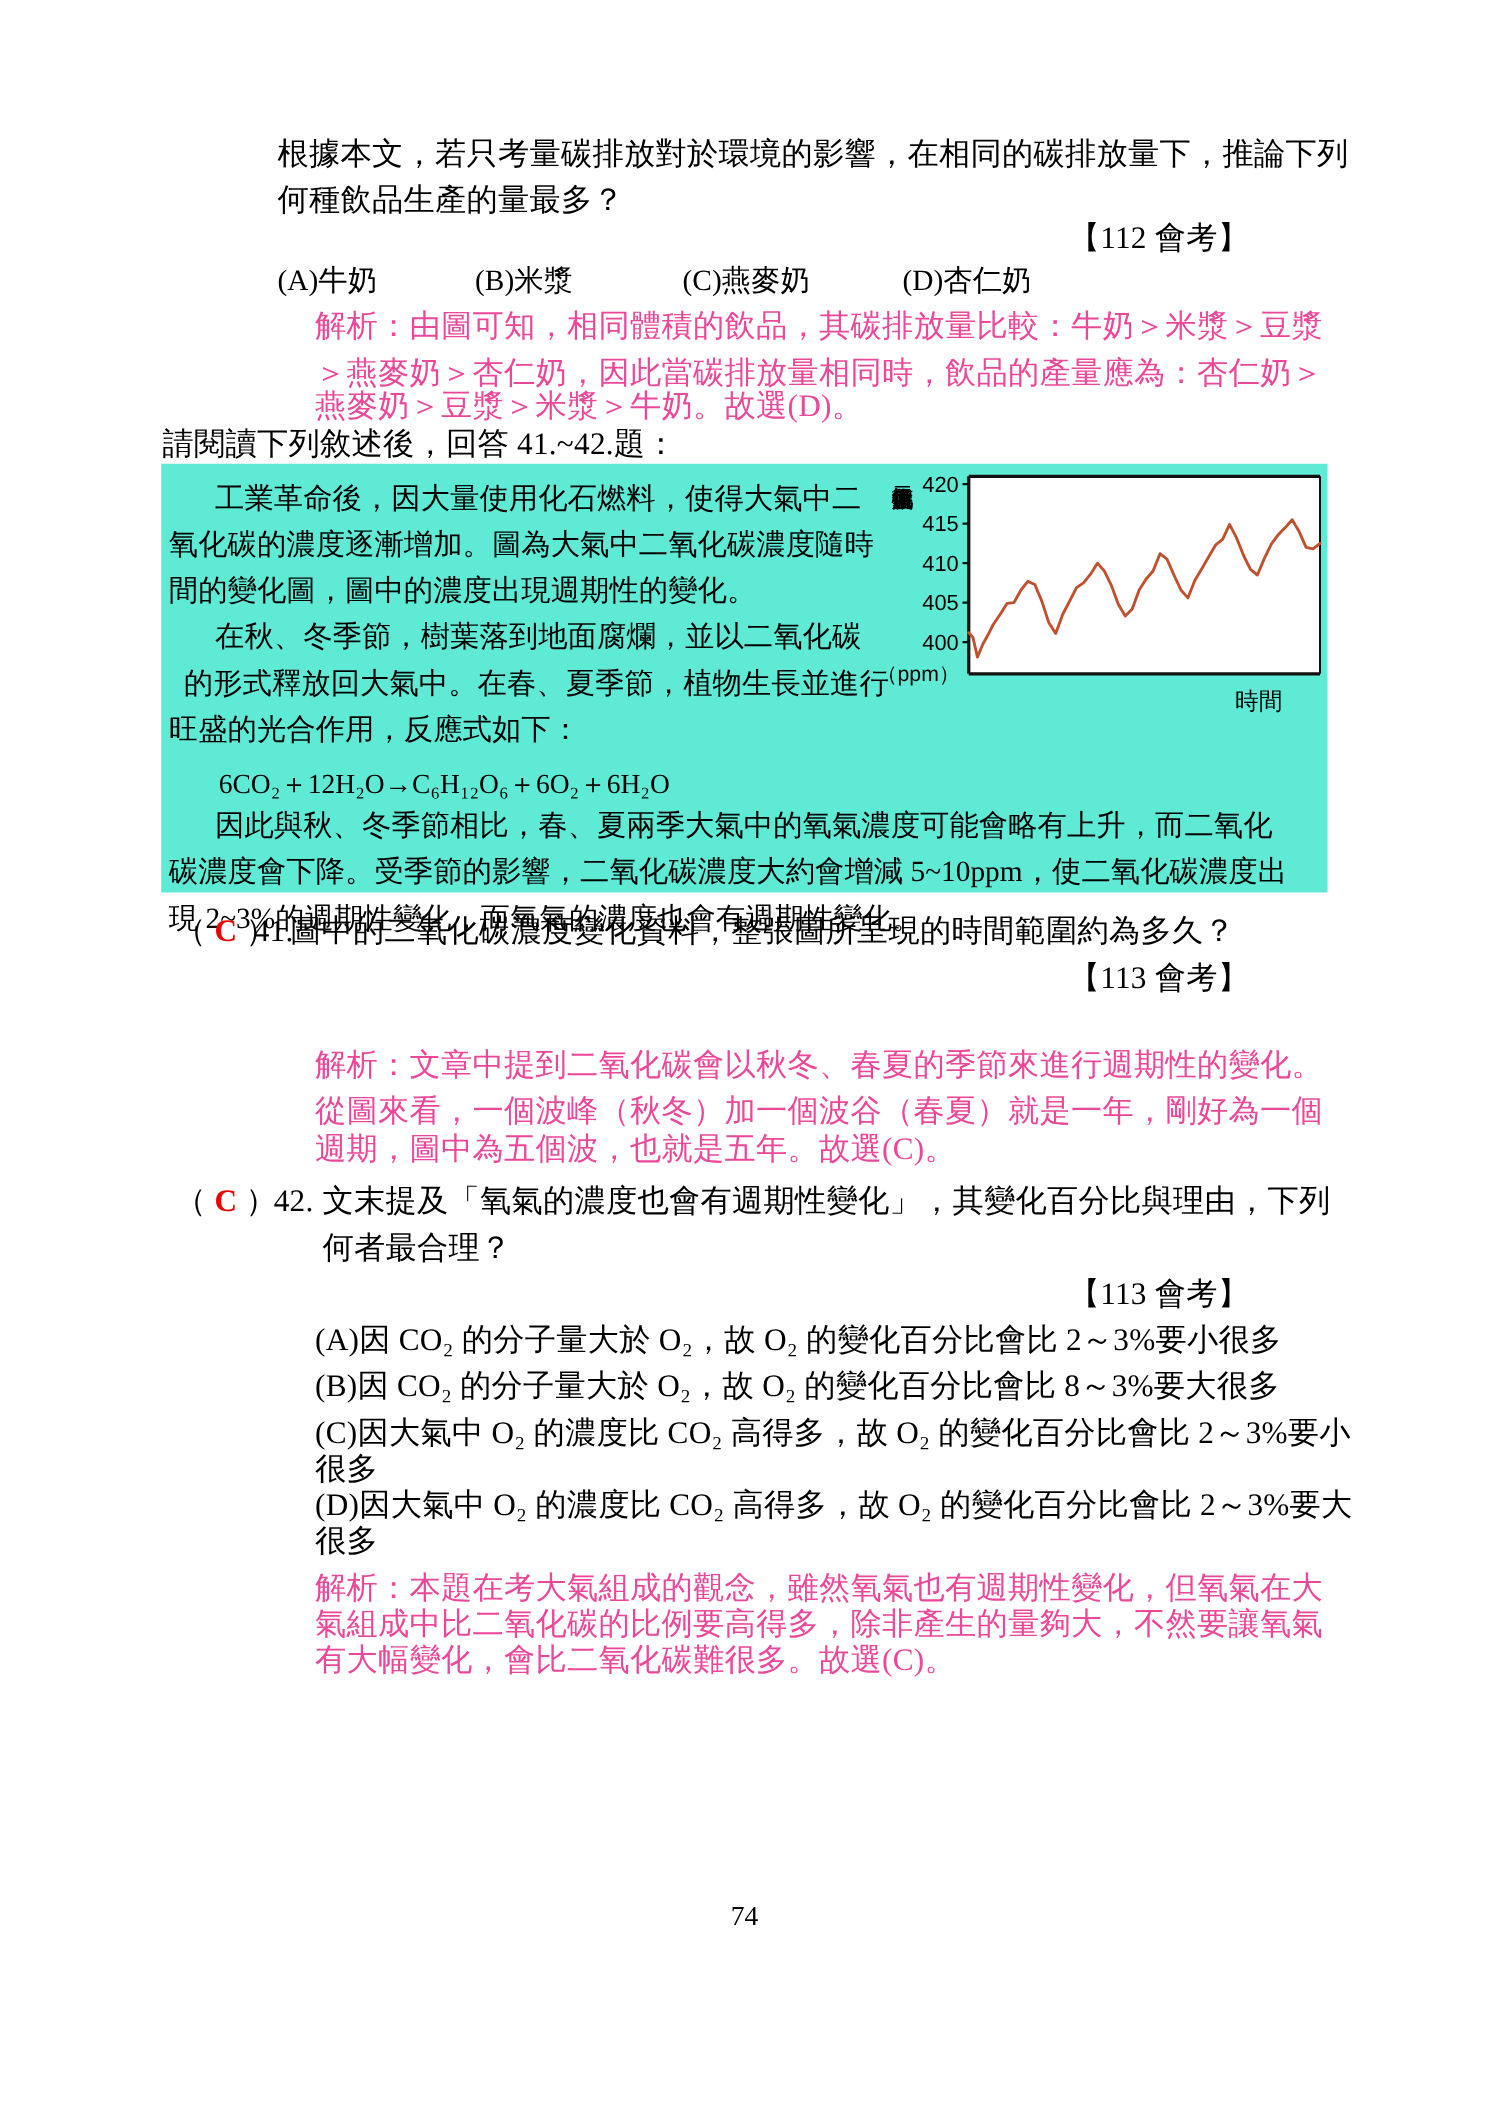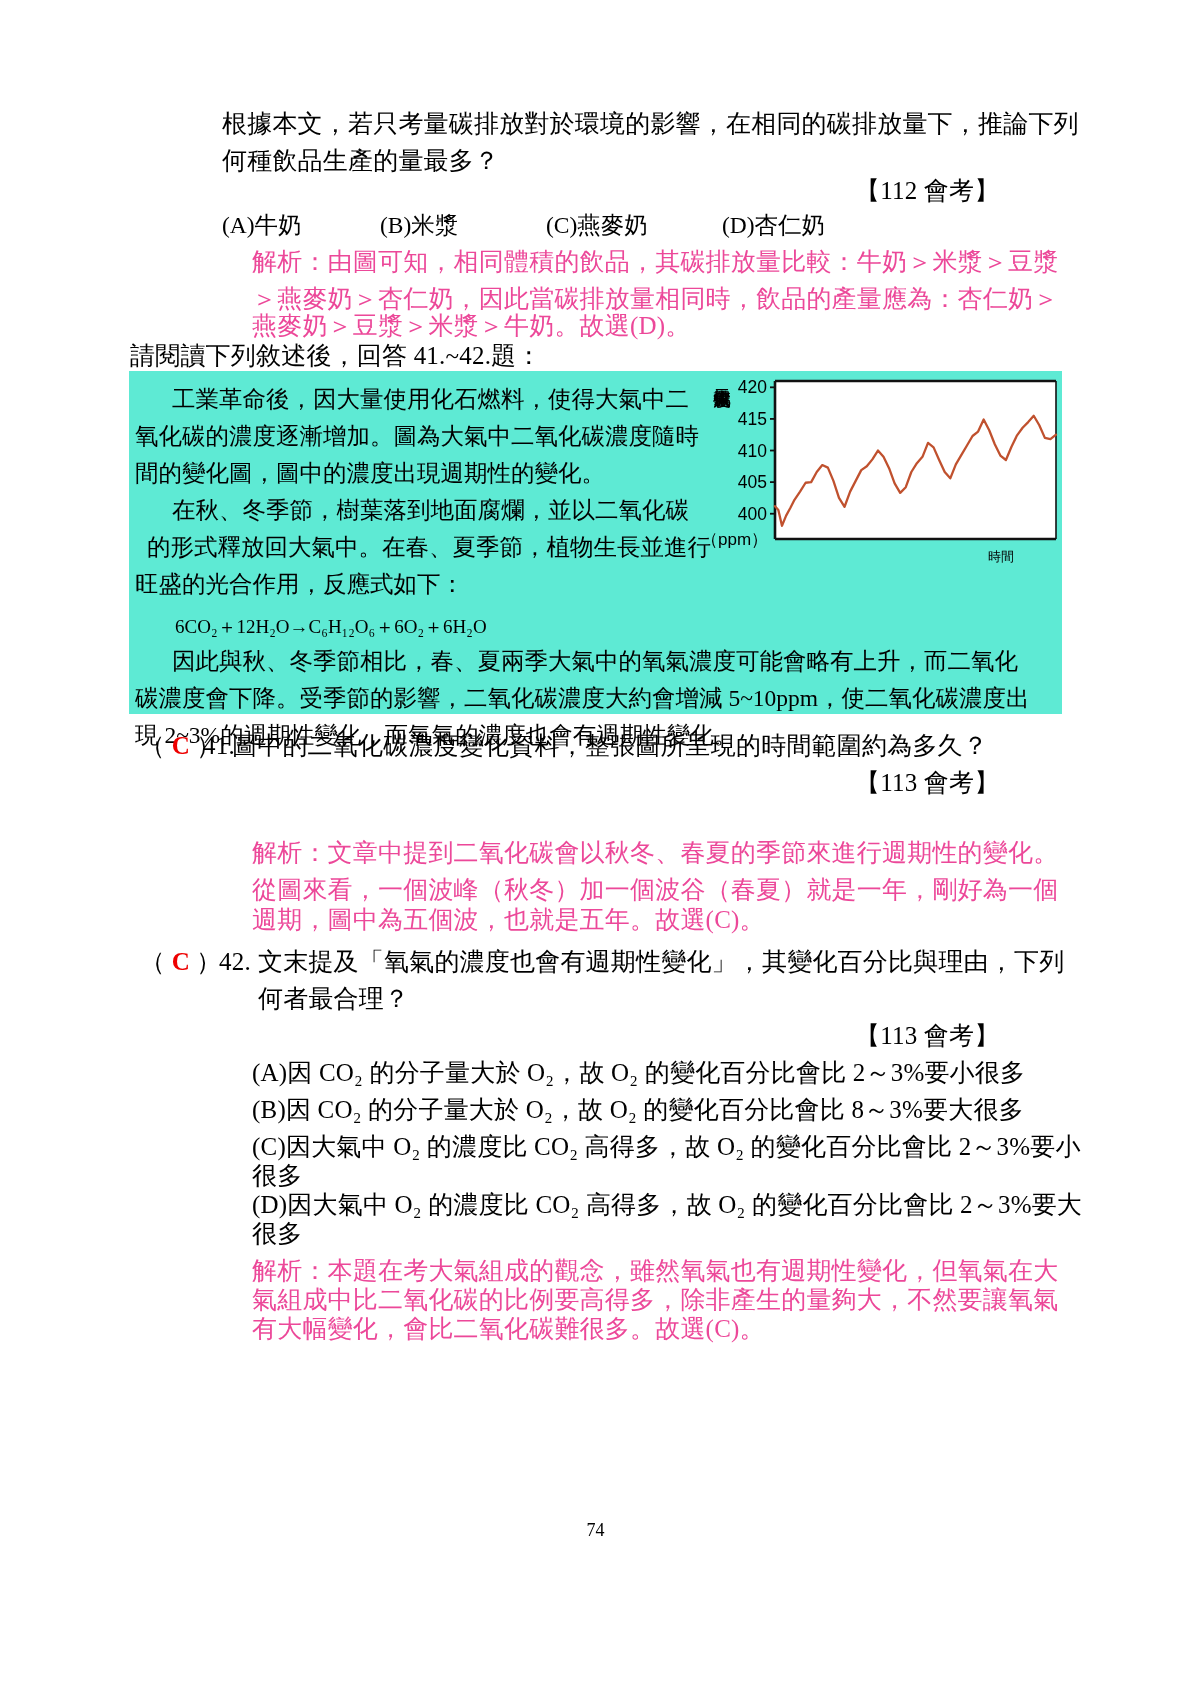--- a/index.html
+++ b/index.html
@@ -65,21 +65,21 @@
     font-size: 23.5px;
     line-height: 37px;
     white-space: nowrap;
   }
   #p1-l1 { left: 43px; top: 10px; }
   #p1-l2 { left: 6px; top: 47px; }
   #p1-l3 { left: 6px; top: 84px; }
   #p2-l1 { left: 43px; top: 121px; }
   #p2-l2 { left: 18px; top: 158px; font-family: Liberation Serif, serif; }
   #p2-l3 { left: 6px; top: 195px; }
-  #eq-line { left: 46px; top: 237px; font-size: 19px; }
+  #eq-line { left: 46px; top: 237px; font-size: 22px; }
 
   
   #p3-a { left: 43px; top: 272px; }
   #p3-b { left: 6px; top: 309px; }
   #p3-c { left: 6px; top: 346px; }
 
   
   #chart-group {
     position: absolute;
     left: 703px;
@@ -112,21 +112,21 @@
     position: absolute;
     left: 26px;
     top: 0px;
     width: 329px;
     height: 172px;
   }
   #x-axis-caption {
     position: absolute;
     left: 285px;
     top: 172px;
-    font-size: 13px;
+    font-size: 19px;
     font-family: Liberation Sans, sans-serif;
     white-space: nowrap;
   }
 
   
   #q41-mark { left: 140px; top: 727px; }
   #q41-num  { left: 203px; top: 727px; }
   #q41-stem { left: 232px; top: 727px; }
   #q41-source { left: 855px; top: 764px; }
   #q41-opts { left: 248px; top: 797px; width: 740px; }
@@ -153,21 +153,21 @@
   #q42-exp-2 { left: 252px; top: 1281px; }
   #q42-exp-3 { left: 252px; top: 1310px; }
 
   
   #page-number {
     position: absolute;
     left: 0;
     top: 1520px;
     width: 1191px;
     text-align: center;
-    font-size: 18px;
+    font-size: 22px;
   }
 </style>
 </head>
 <body>
 
 <div class="page">
 
   <div class="blk" id="q40-stem-1">根據本文，若只考量碳排放對於環境的影響，在相同的碳排放量下，推論下列</div>
   <div class="blk" id="q40-stem-2">何種飲品生產的量最多？</div>
   <div class="blk" id="q40-source">【112 會考】</div>

